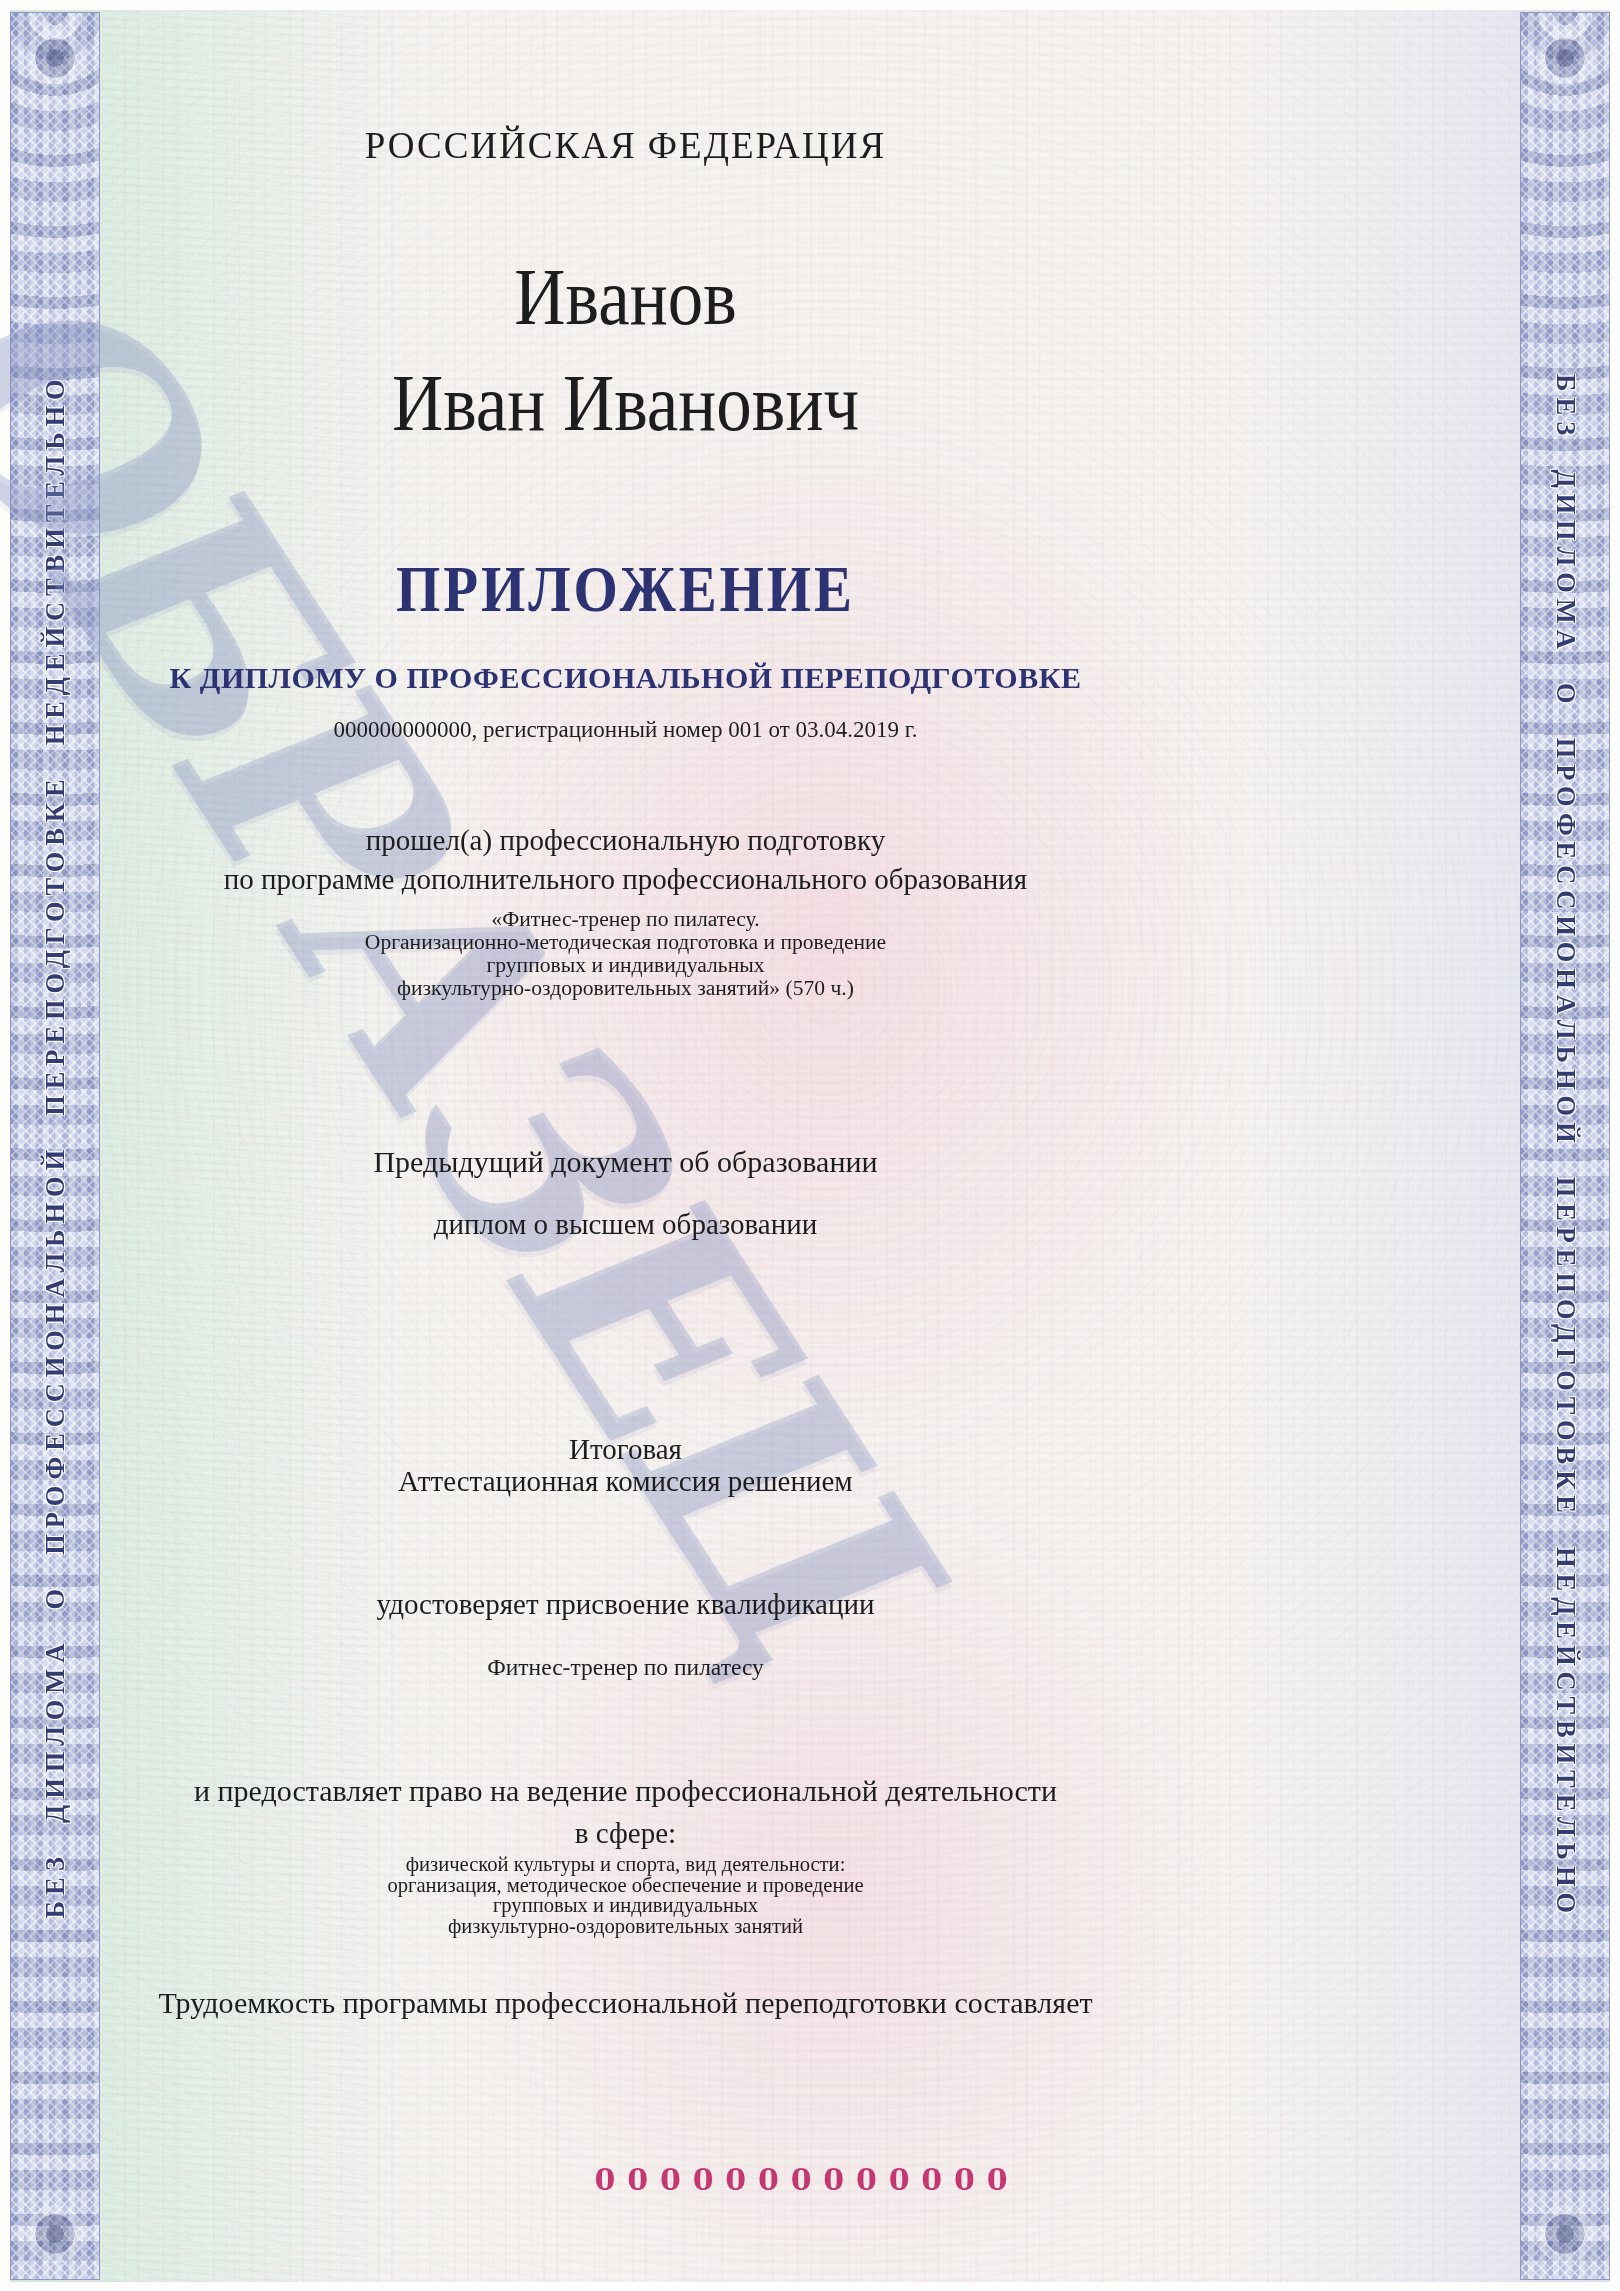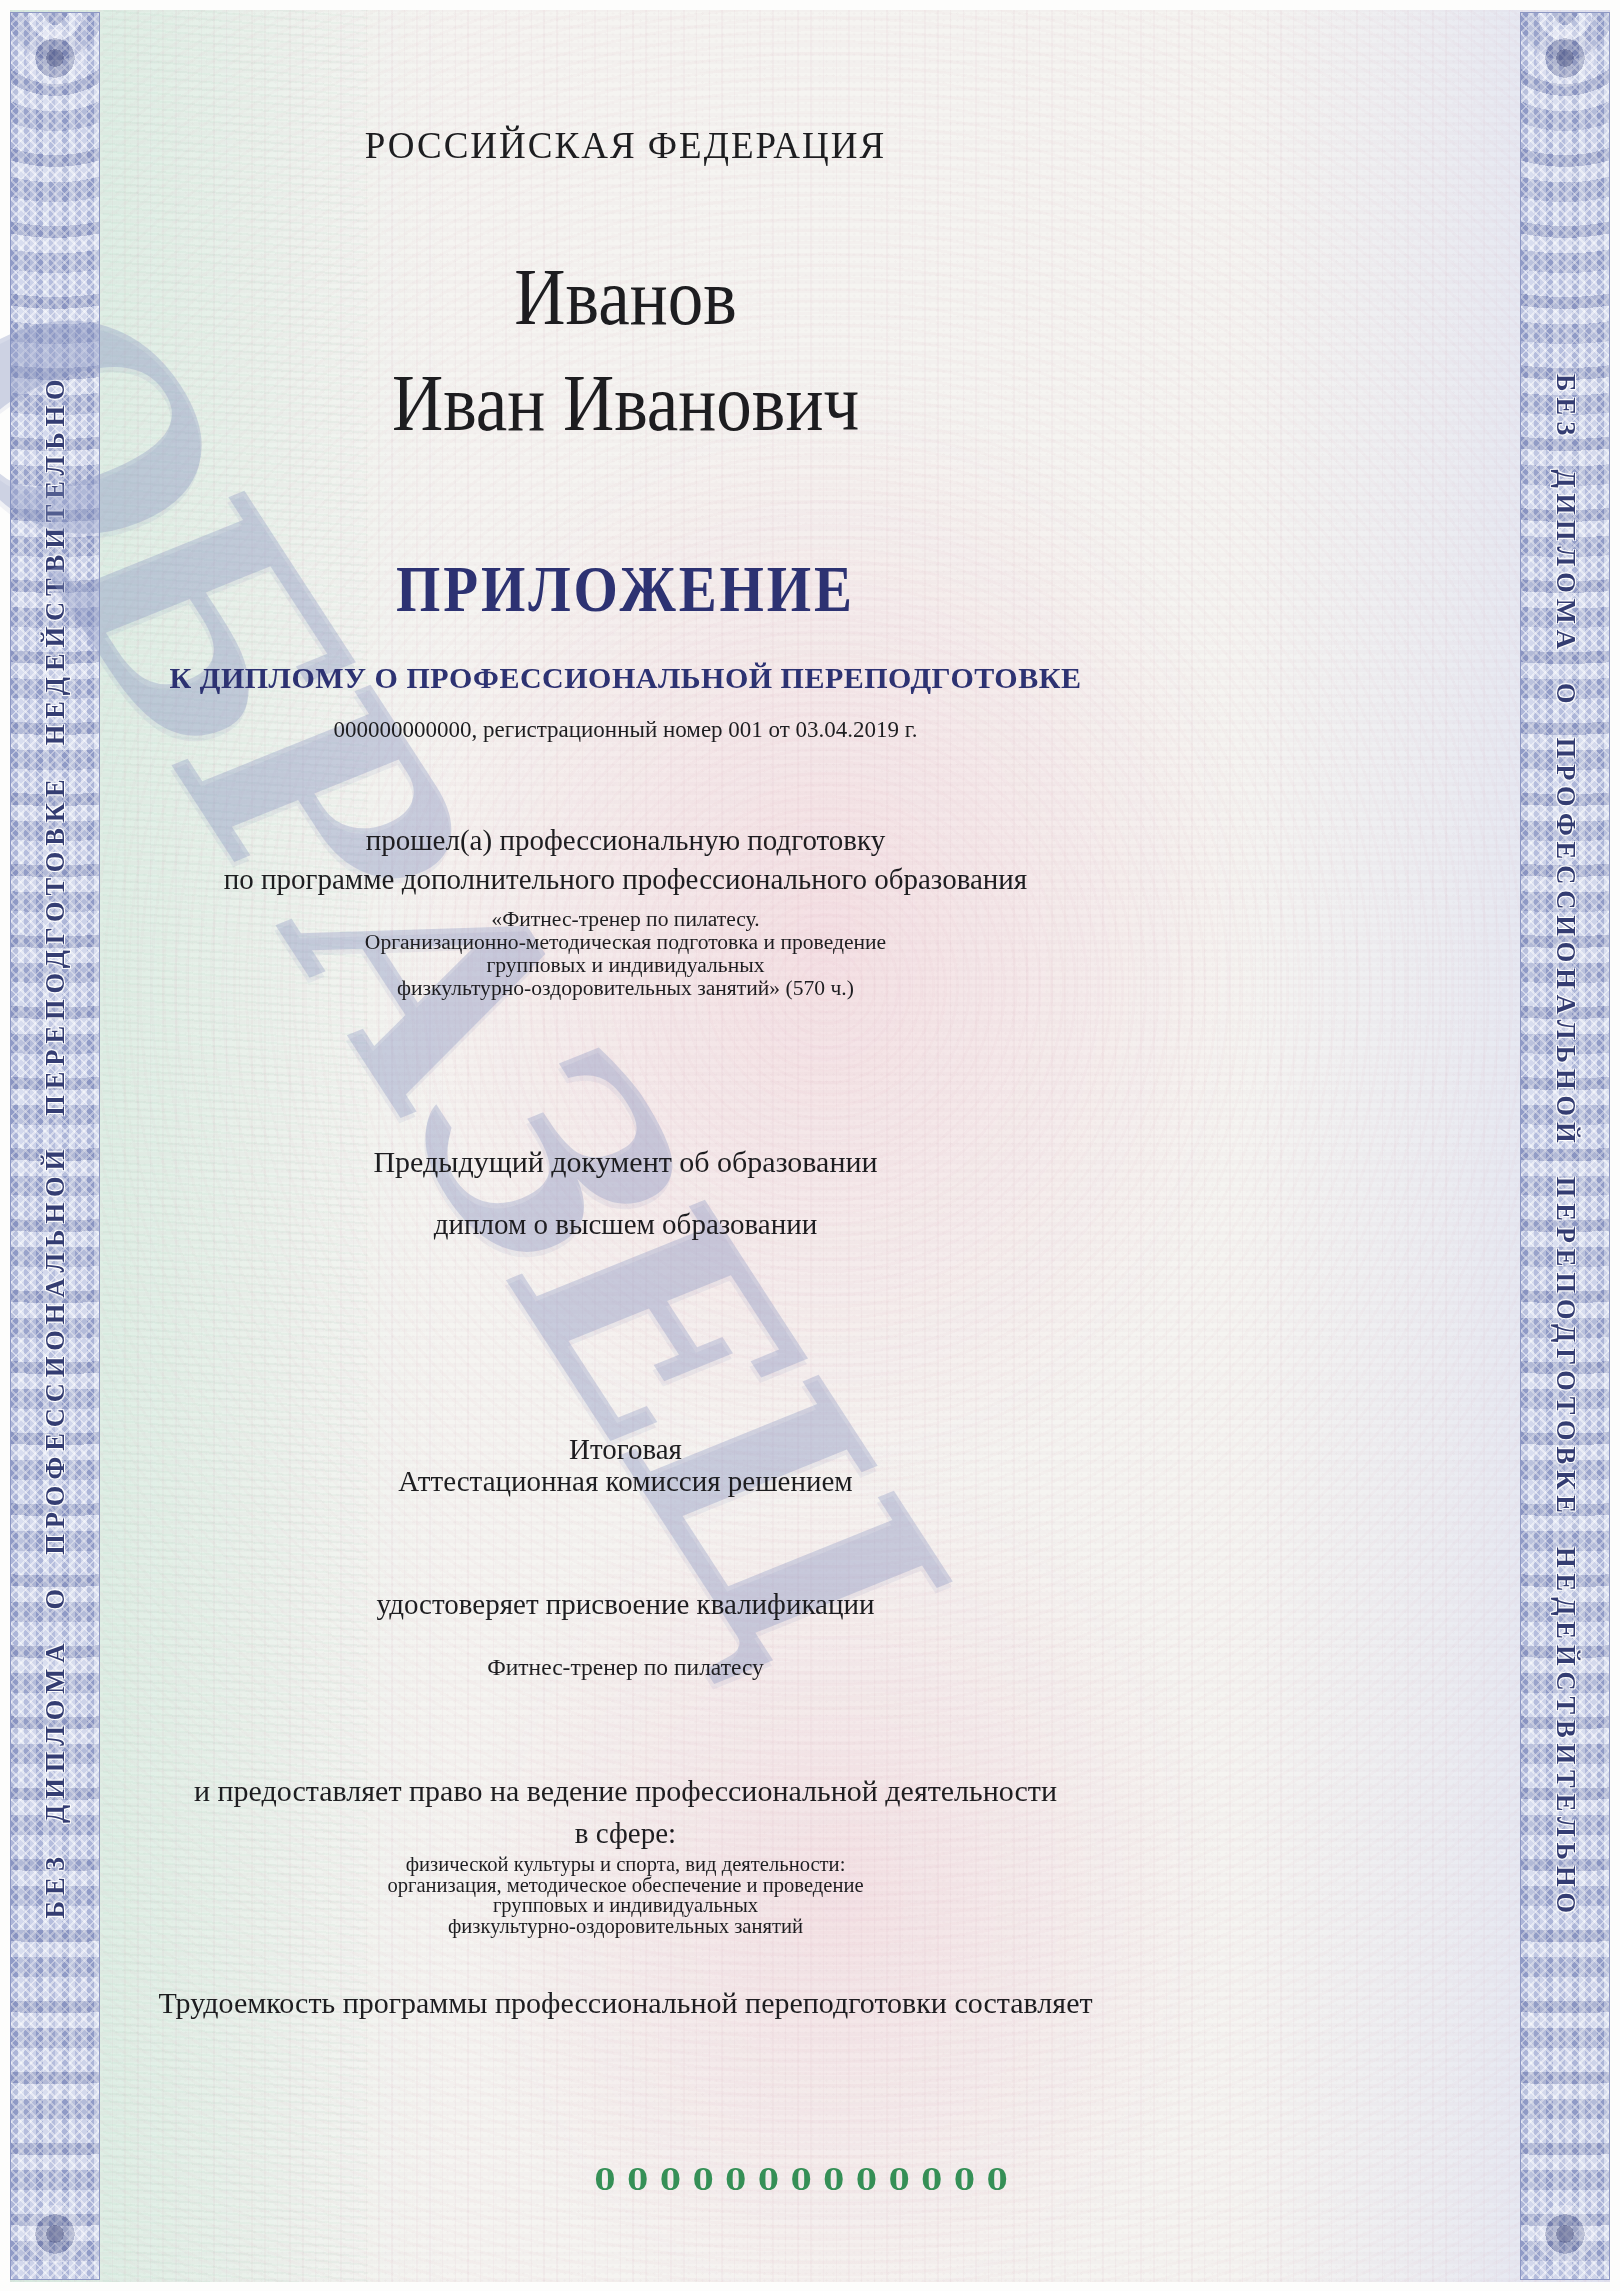--- a/index.html
+++ b/index.html
@@ -54,21 +54,21 @@
   .title{font-size:57px;font-weight:bold;letter-spacing:2.9px;transform:scaleY(1.15);transform-origin:50% 0;}
   .subtitle{font-size:30px;font-weight:bold;letter-spacing:0.5px;text-align:center;}
   .numline{font-size:23px;}
   .body-lg{font-size:29px;}
   .body-lg2{font-size:30px;}
   .smalltxt{font-size:21.6px;line-height:23px;}
   .smalltxt2{font-size:20.6px;line-height:20.6px;}
   .qualval{font-size:23.5px;}
   .hours{font-size:29px;}
   .serial{font-family:"DejaVu Serif","Liberation Serif",serif;font-size:30px;font-weight:bold;
-    letter-spacing:11.8px;color:#15803d;opacity:.85;}
+    letter-spacing:11.8px;color:#be185d;opacity:.85;}
 </style>
 </head>
 <body>
 
 <div class="page">
   <div class="paper"></div>
 
   <div class="watermark">ОБРАЗЕЦ</div>
 
   <div class="strip left">

